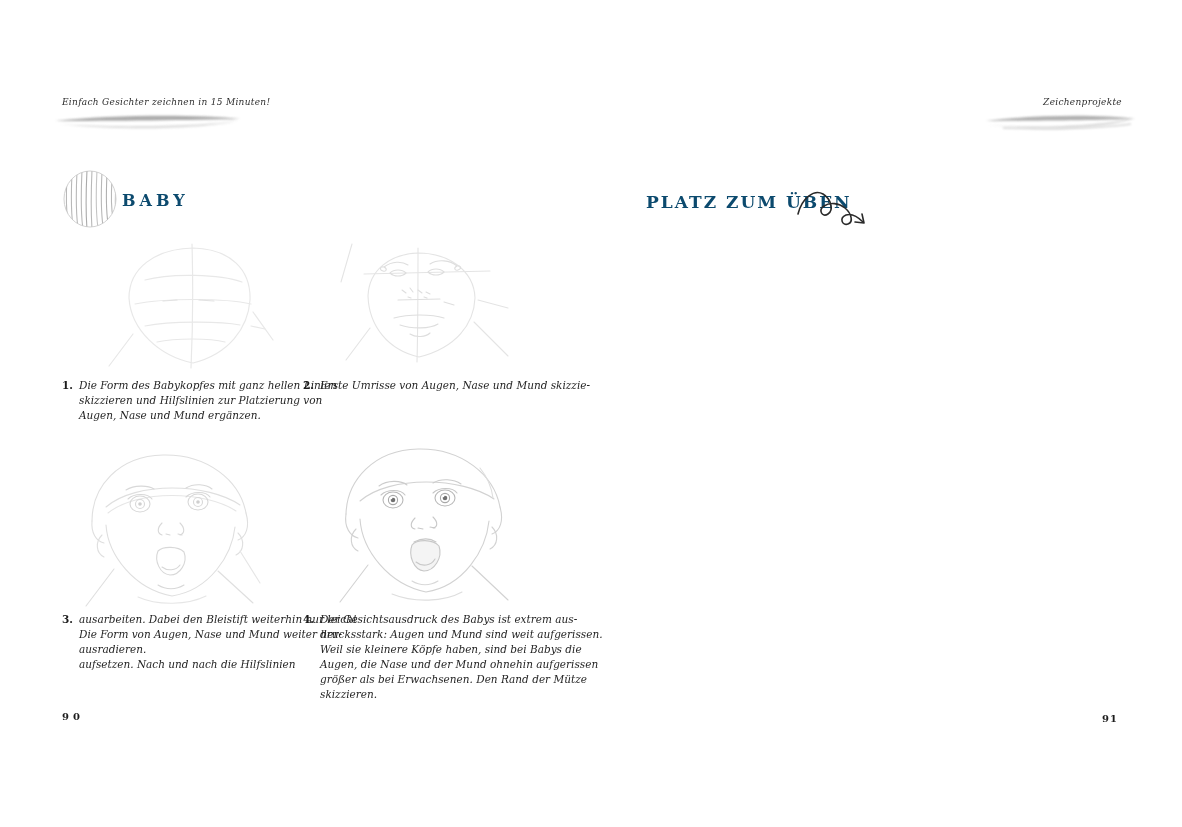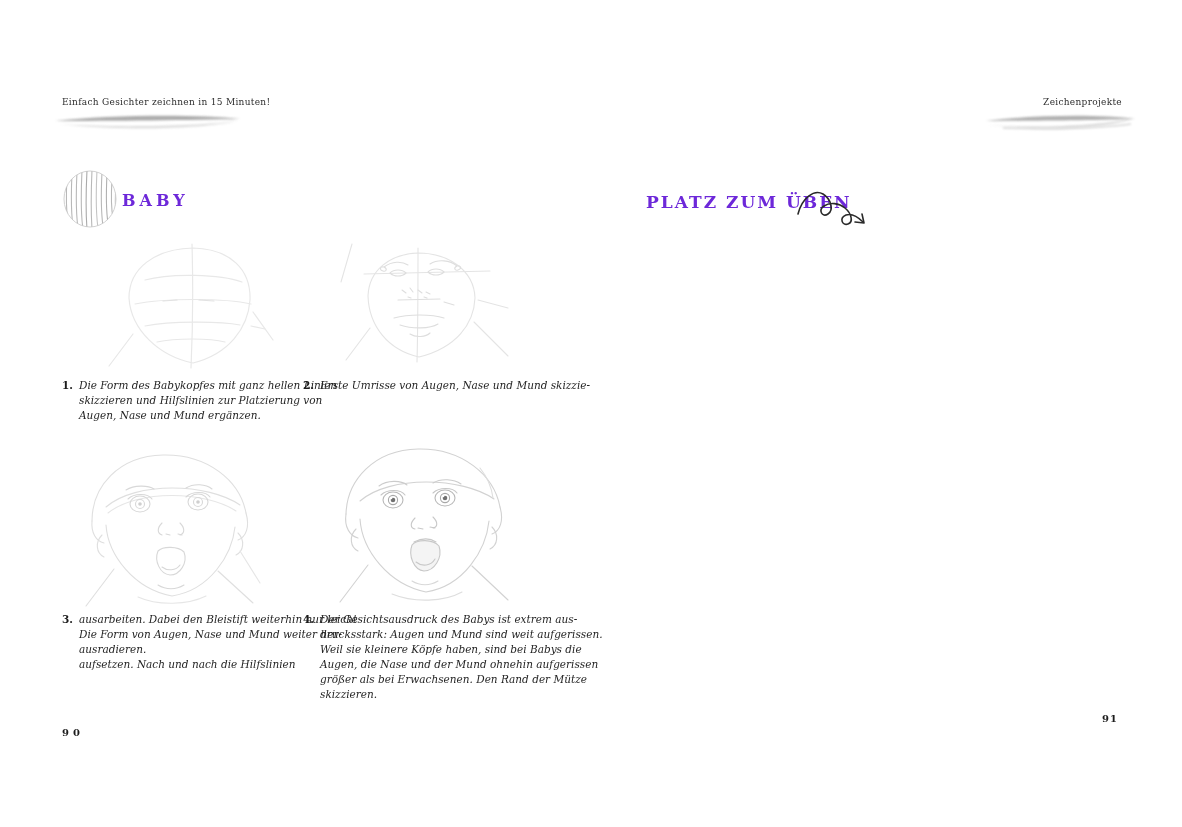--- a/index.html
+++ b/index.html
@@ -2,35 +2,35 @@
 <html><head>
 <meta charset="utf-8">
 <style>
   html,body{margin:0;padding:0;}
   body{
     width:1182px;height:827px;position:relative;overflow:hidden;
     background:#ffffff;font-family:"DejaVu Serif",serif;color:#222;
   }
   .abs{position:absolute;}
   .running-head{
-    font-size:9px;letter-spacing:.3px;color:#2e2e2e;white-space:nowrap;
+    font-style:italic;font-size:9px;letter-spacing:.3px;color:#2e2e2e;white-space:nowrap;
   }
   .section-title{
-    font-weight:bold;font-size:16px;letter-spacing:4px;color:#6d28d9;white-space:nowrap;
+    font-weight:bold;font-size:16px;letter-spacing:4px;color:#0c4a6e;white-space:nowrap;
   }
   .title-right{letter-spacing:2px;font-size:17px;}
   .step{display:flex;gap:5px;}
   .step-num{
     font-weight:bold;font-style:normal;font-size:10.5px;line-height:15px;
     flex:0 0 12px;color:#1c1c1c;
   }
   .step-text{font-style:italic;font-size:10.5px;line-height:15px;color:#242424;}
   .line{display:block;white-space:nowrap;}
   .pagenum{font-weight:bold;font-size:10px;color:#1c1c1c;}
-  .pagenum-left{letter-spacing:4px;margin-top:16px;}
+  .pagenum-left{letter-spacing:4px;}
   .pagenum-right{letter-spacing:1px;}
   svg{display:block;}
 </style>
 </head>
 <body>
 
 <div class="abs running-head" style="left:62px;top:97px">Einfach Gesichter zeichnen in 15 Minuten!</div>
 
 <div class="abs" style="left:52px;top:113px">
   <svg width="192" height="18" viewBox="0 0 192 18">

